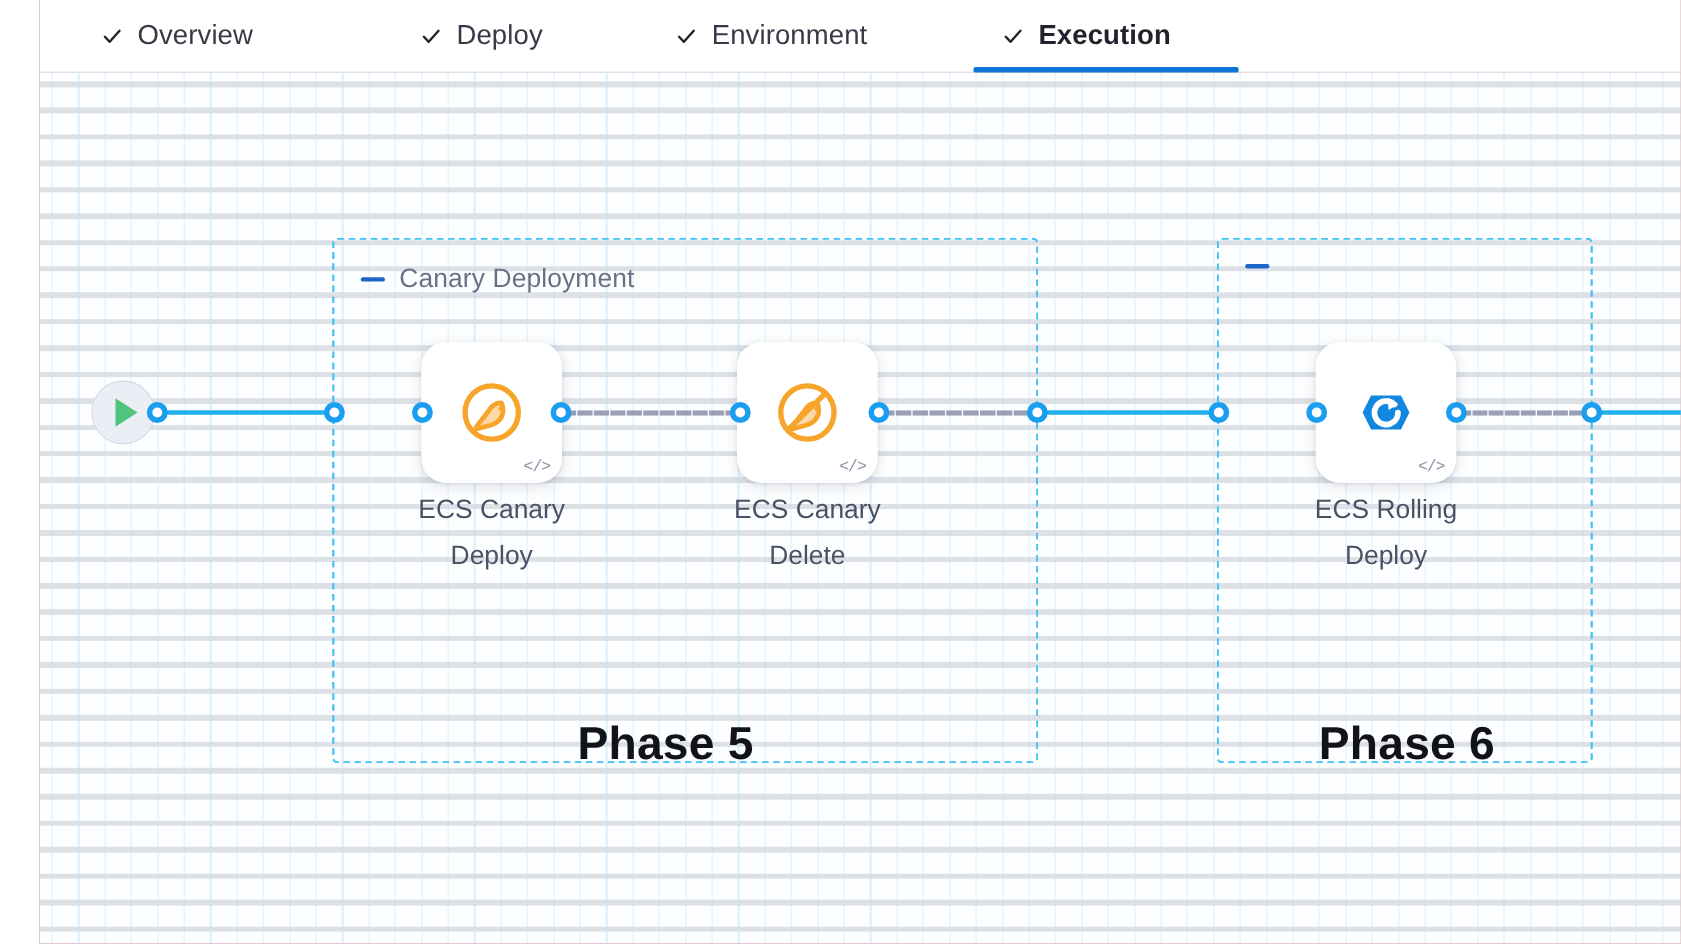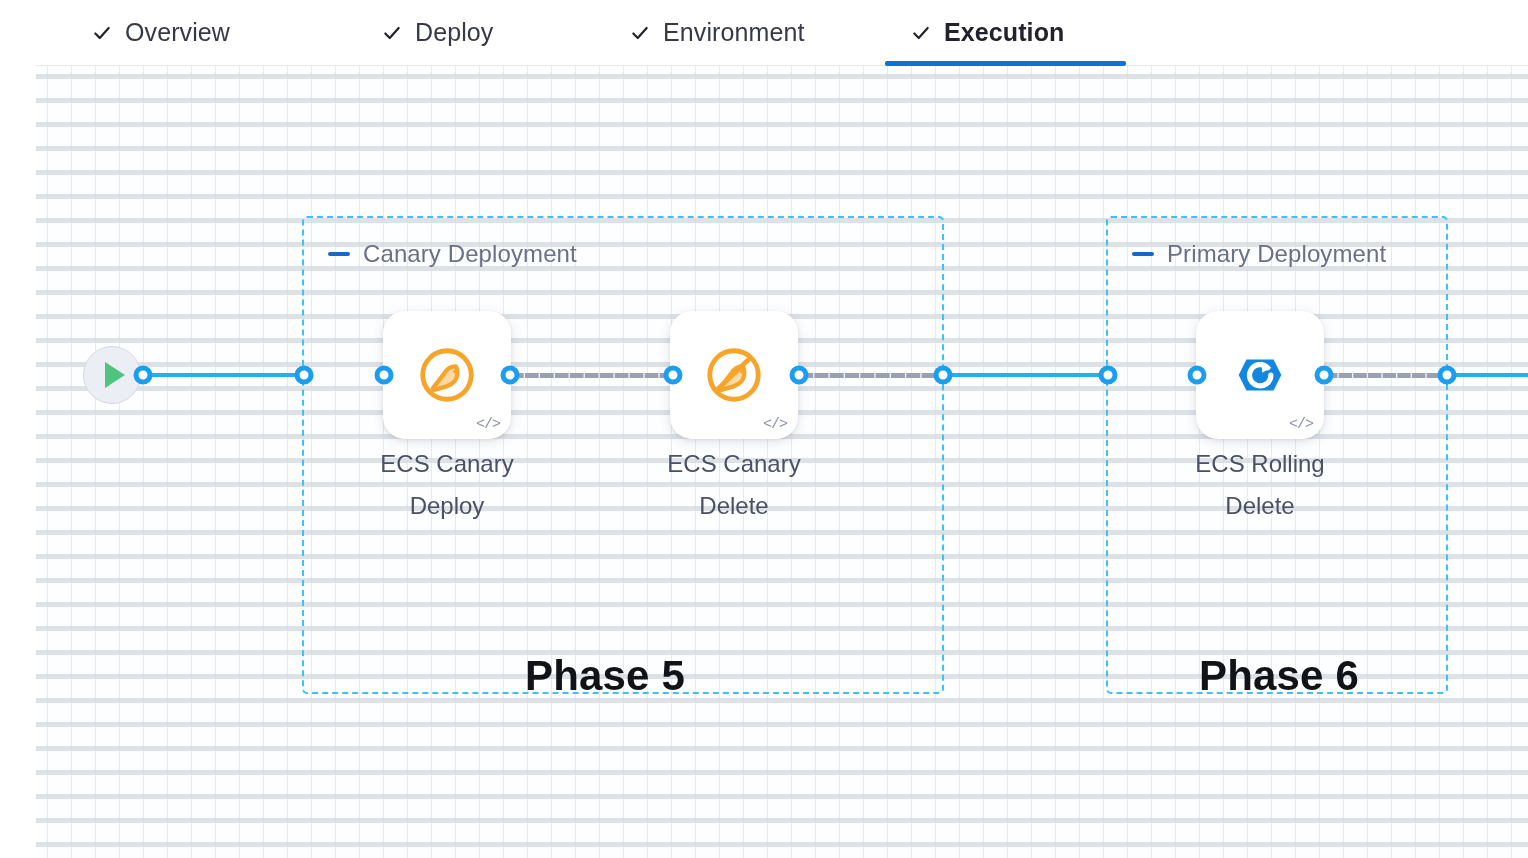--- a/index.html
+++ b/index.html
@@ -248,21 +248,21 @@
         <span class="tlabel">Overview</span>
       </div>
       <div class="tab" style="position: absolute; left: 320px; width: 178px; justify-content: flex-start;">
         <span class="tick">
           <svg width="20" height="20" viewBox="0 0 24 24" fill="none" stroke="#22222c" stroke-width="2.6" stroke-linecap="round" stroke-linejoin="round">
         <path d="M4 12.5 L9.3 18 L20 6"></path>
           </svg>
         </span>
         <span class="tlabel">Deploy</span>
       </div>
-      <div class="tab" style="position: absolute; left: 568px; width: 250px; justify-content: flex-start;">
+      <div class="tab" style="position: absolute; left: 552px; width: 250px; justify-content: flex-start;">
         <span class="tick">
           <svg width="20" height="20" viewBox="0 0 24 24" fill="none" stroke="#22222c" stroke-width="2.6" stroke-linecap="round" stroke-linejoin="round">
         <path d="M4 12.5 L9.3 18 L20 6"></path>
           </svg>
         </span>
         <span class="tlabel">Environment</span>
       </div>
       <div class="tab active" style="position: absolute; left: 849px; width: 241px; justify-content: flex-start;">
         <span class="tick">
           <svg width="20" height="20" viewBox="0 0 24 24" fill="none" stroke="#22222c" stroke-width="2.6" stroke-linecap="round" stroke-linejoin="round">
@@ -277,21 +277,20 @@
     <div class="layer" id="groups-layer">
         <div class="group" style="left: 266px; top: 150px; width: 642px; height: 478px;">
           <div class="group-header">
        <span class="collapse-dash"></span>
        <span class="group-title">Canary Deployment</span>
      </div>
         </div>
         <div class="group" style="left: 1070px; top: 150px; width: 342px; height: 478px;">
           <div class="group-header">
        <span class="collapse-dash"></span>
-       <span class="group-title">Primary Deployment</span>
      </div>
         </div>
       </div>
     <div class="layer" id="edges-layer">
         <div class="edge solid" style="left: 107px; width: 161px; top: 307px;"></div>
         <div class="edge dashed" style="left: 348px; width: 126px; top: 307px;"></div>
         <div class="edge dashed" style="left: 474px; width: 163px; top: 307px;"></div>
         <div class="edge dashed" style="left: 763px; width: 144px; top: 307px;"></div>
         <div class="edge solid" style="left: 907px; width: 165px; top: 307px;"></div>
         <div class="edge dashed" style="left: 1161px; width: 127px; top: 307px;"></div>
@@ -351,21 +350,21 @@
        <span>
               <svg class="node-icon" viewBox="0 0 64 64" fill="none">
         <path d="M18 16 H46 L54 32 L46 48 H18 L10 32 Z" fill="#1187e0"></path>
         <path d="M40 24.5a11 11 0 1 0 3.2 7.6" stroke="#ffffff" stroke-width="5.4" stroke-linecap="round" fill="none"></path>
         <path d="M33.5 18 L43.5 24.6 L34.4 29.6 Z" fill="#ffffff"></path>
       </svg>
             </span>
        <span class="code-badge">&lt;/&gt;</span>
      </div>
      <div class="node-label">ECS Rolling
-Delete</div>
+Deploy</div>
         </div>
       </div>
     <div class="layer" id="notes-layer">
         <div class="phase-note" style="left: 569px; top: 586px;">Phase 5</div>
         <div class="phase-note" style="left: 1243px; top: 586px;">Phase 6</div>
       </div>
   </div>
 
 </div>
 

